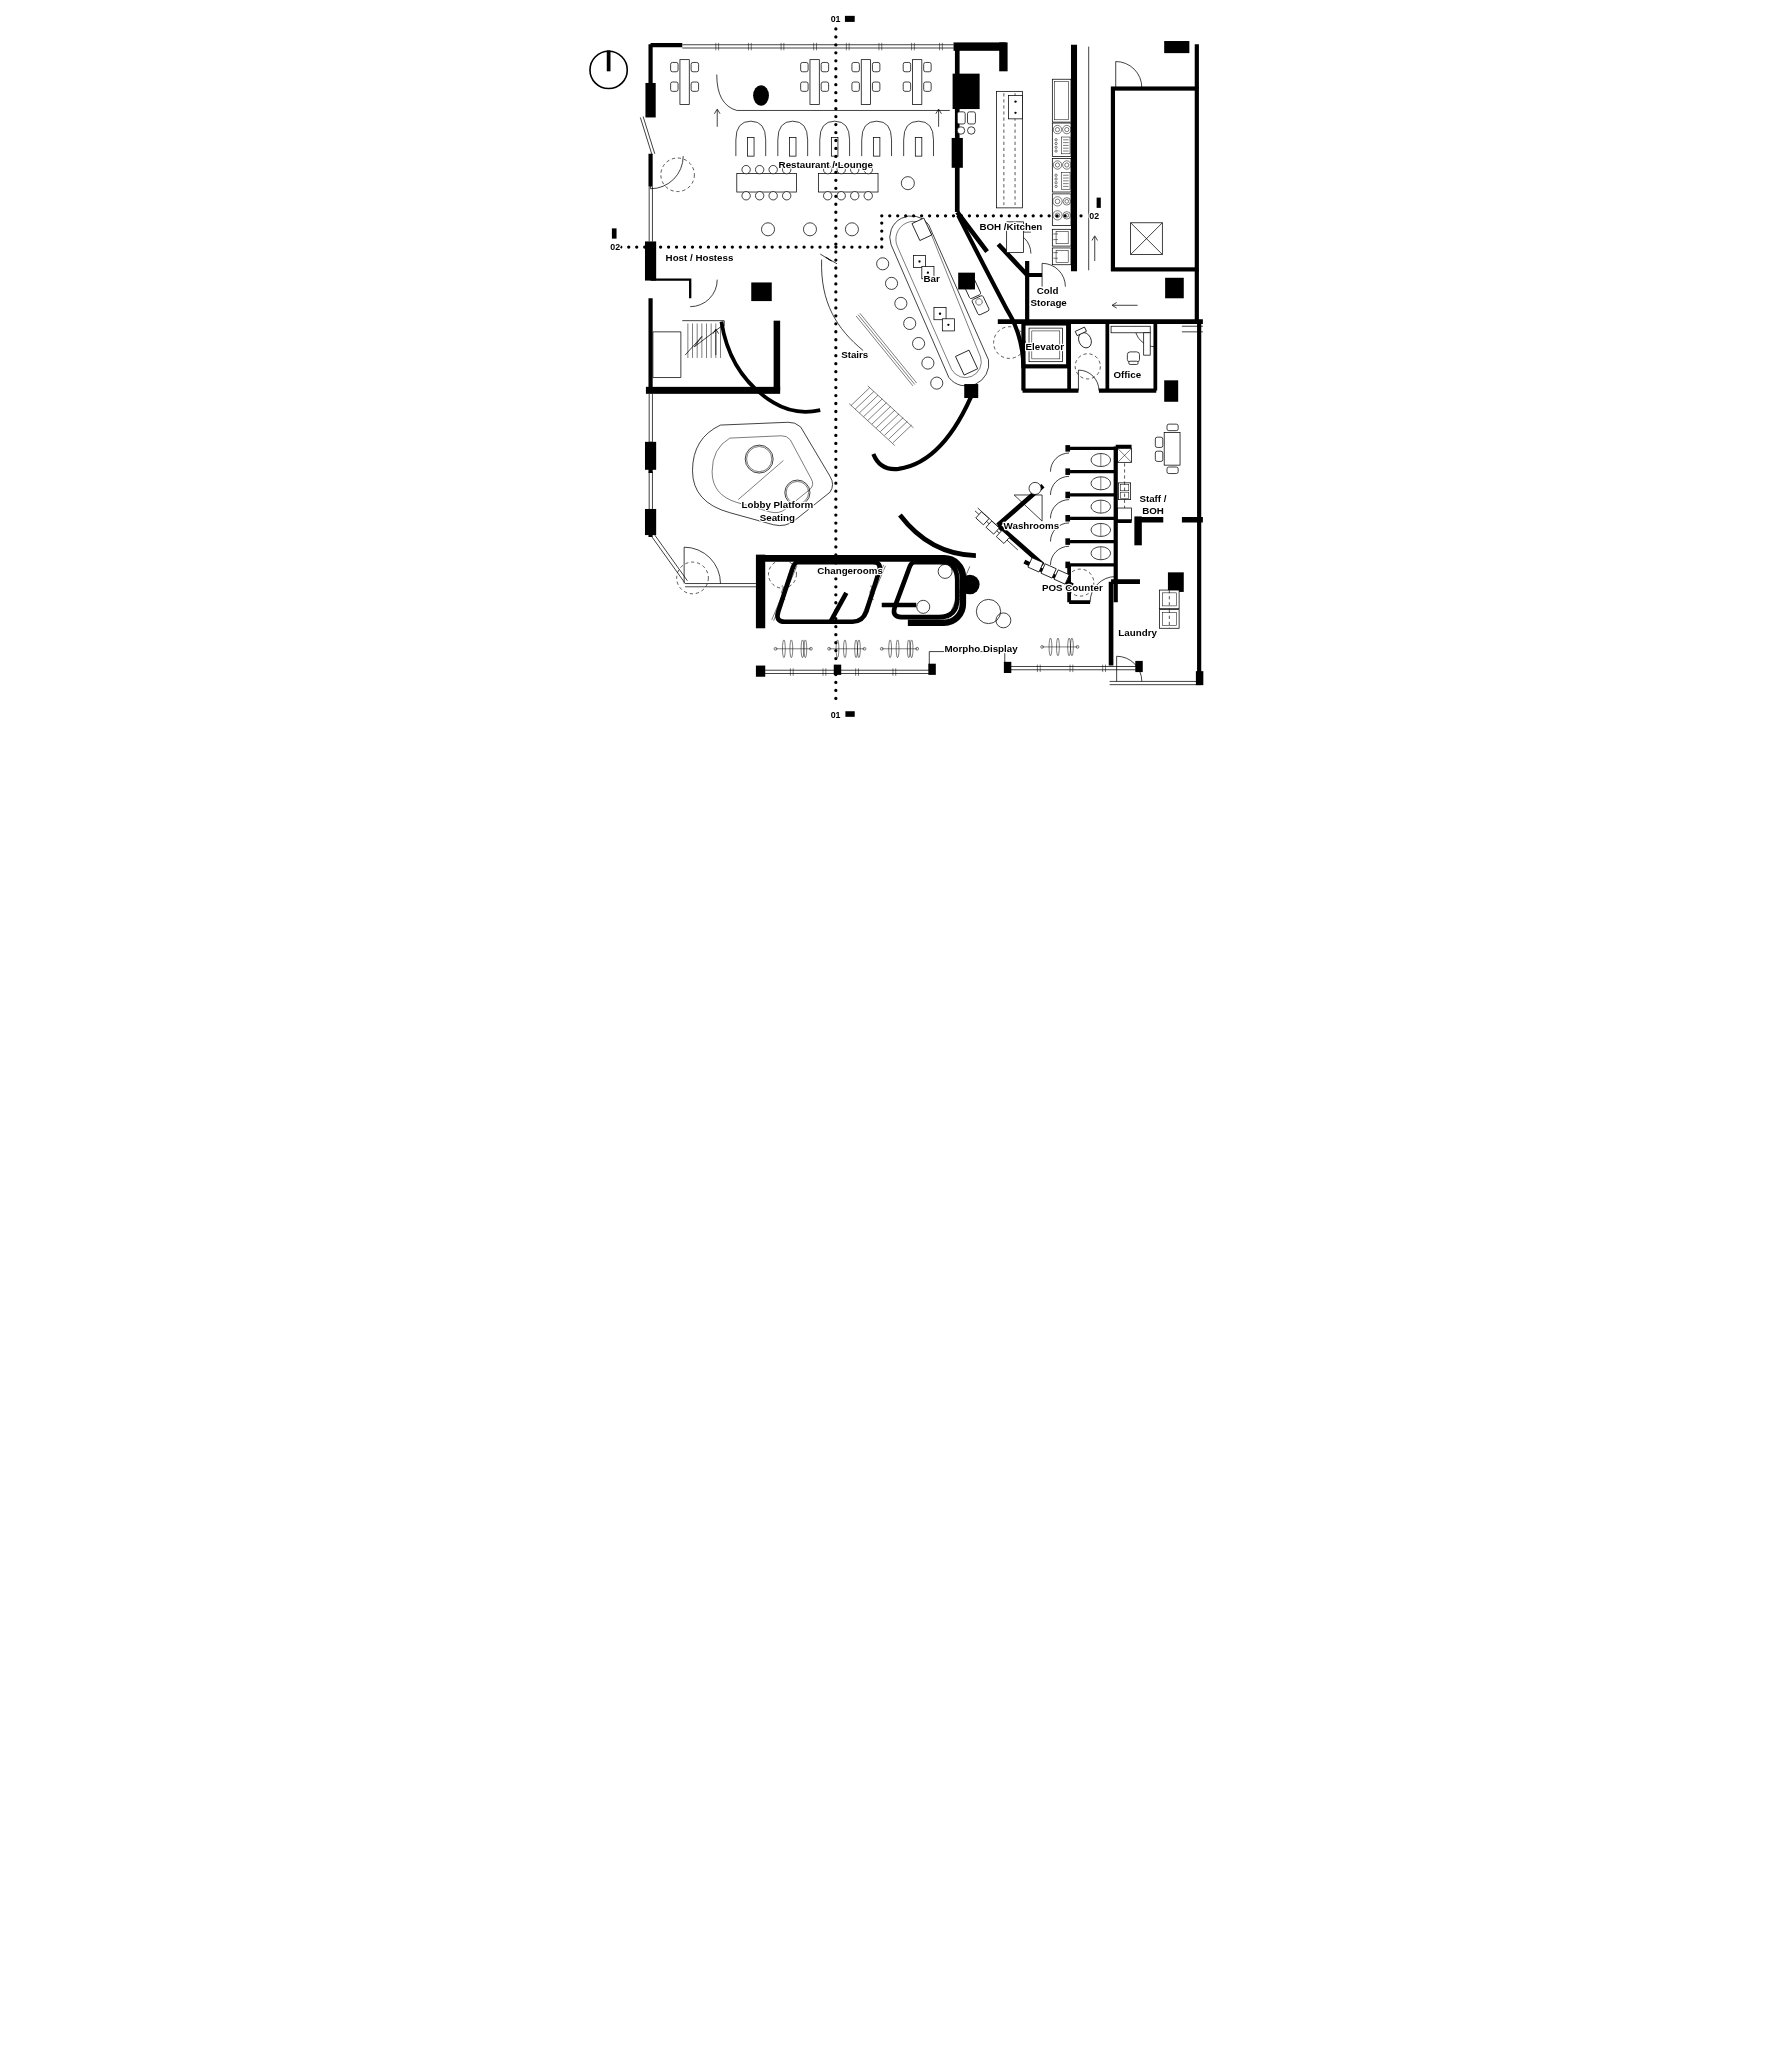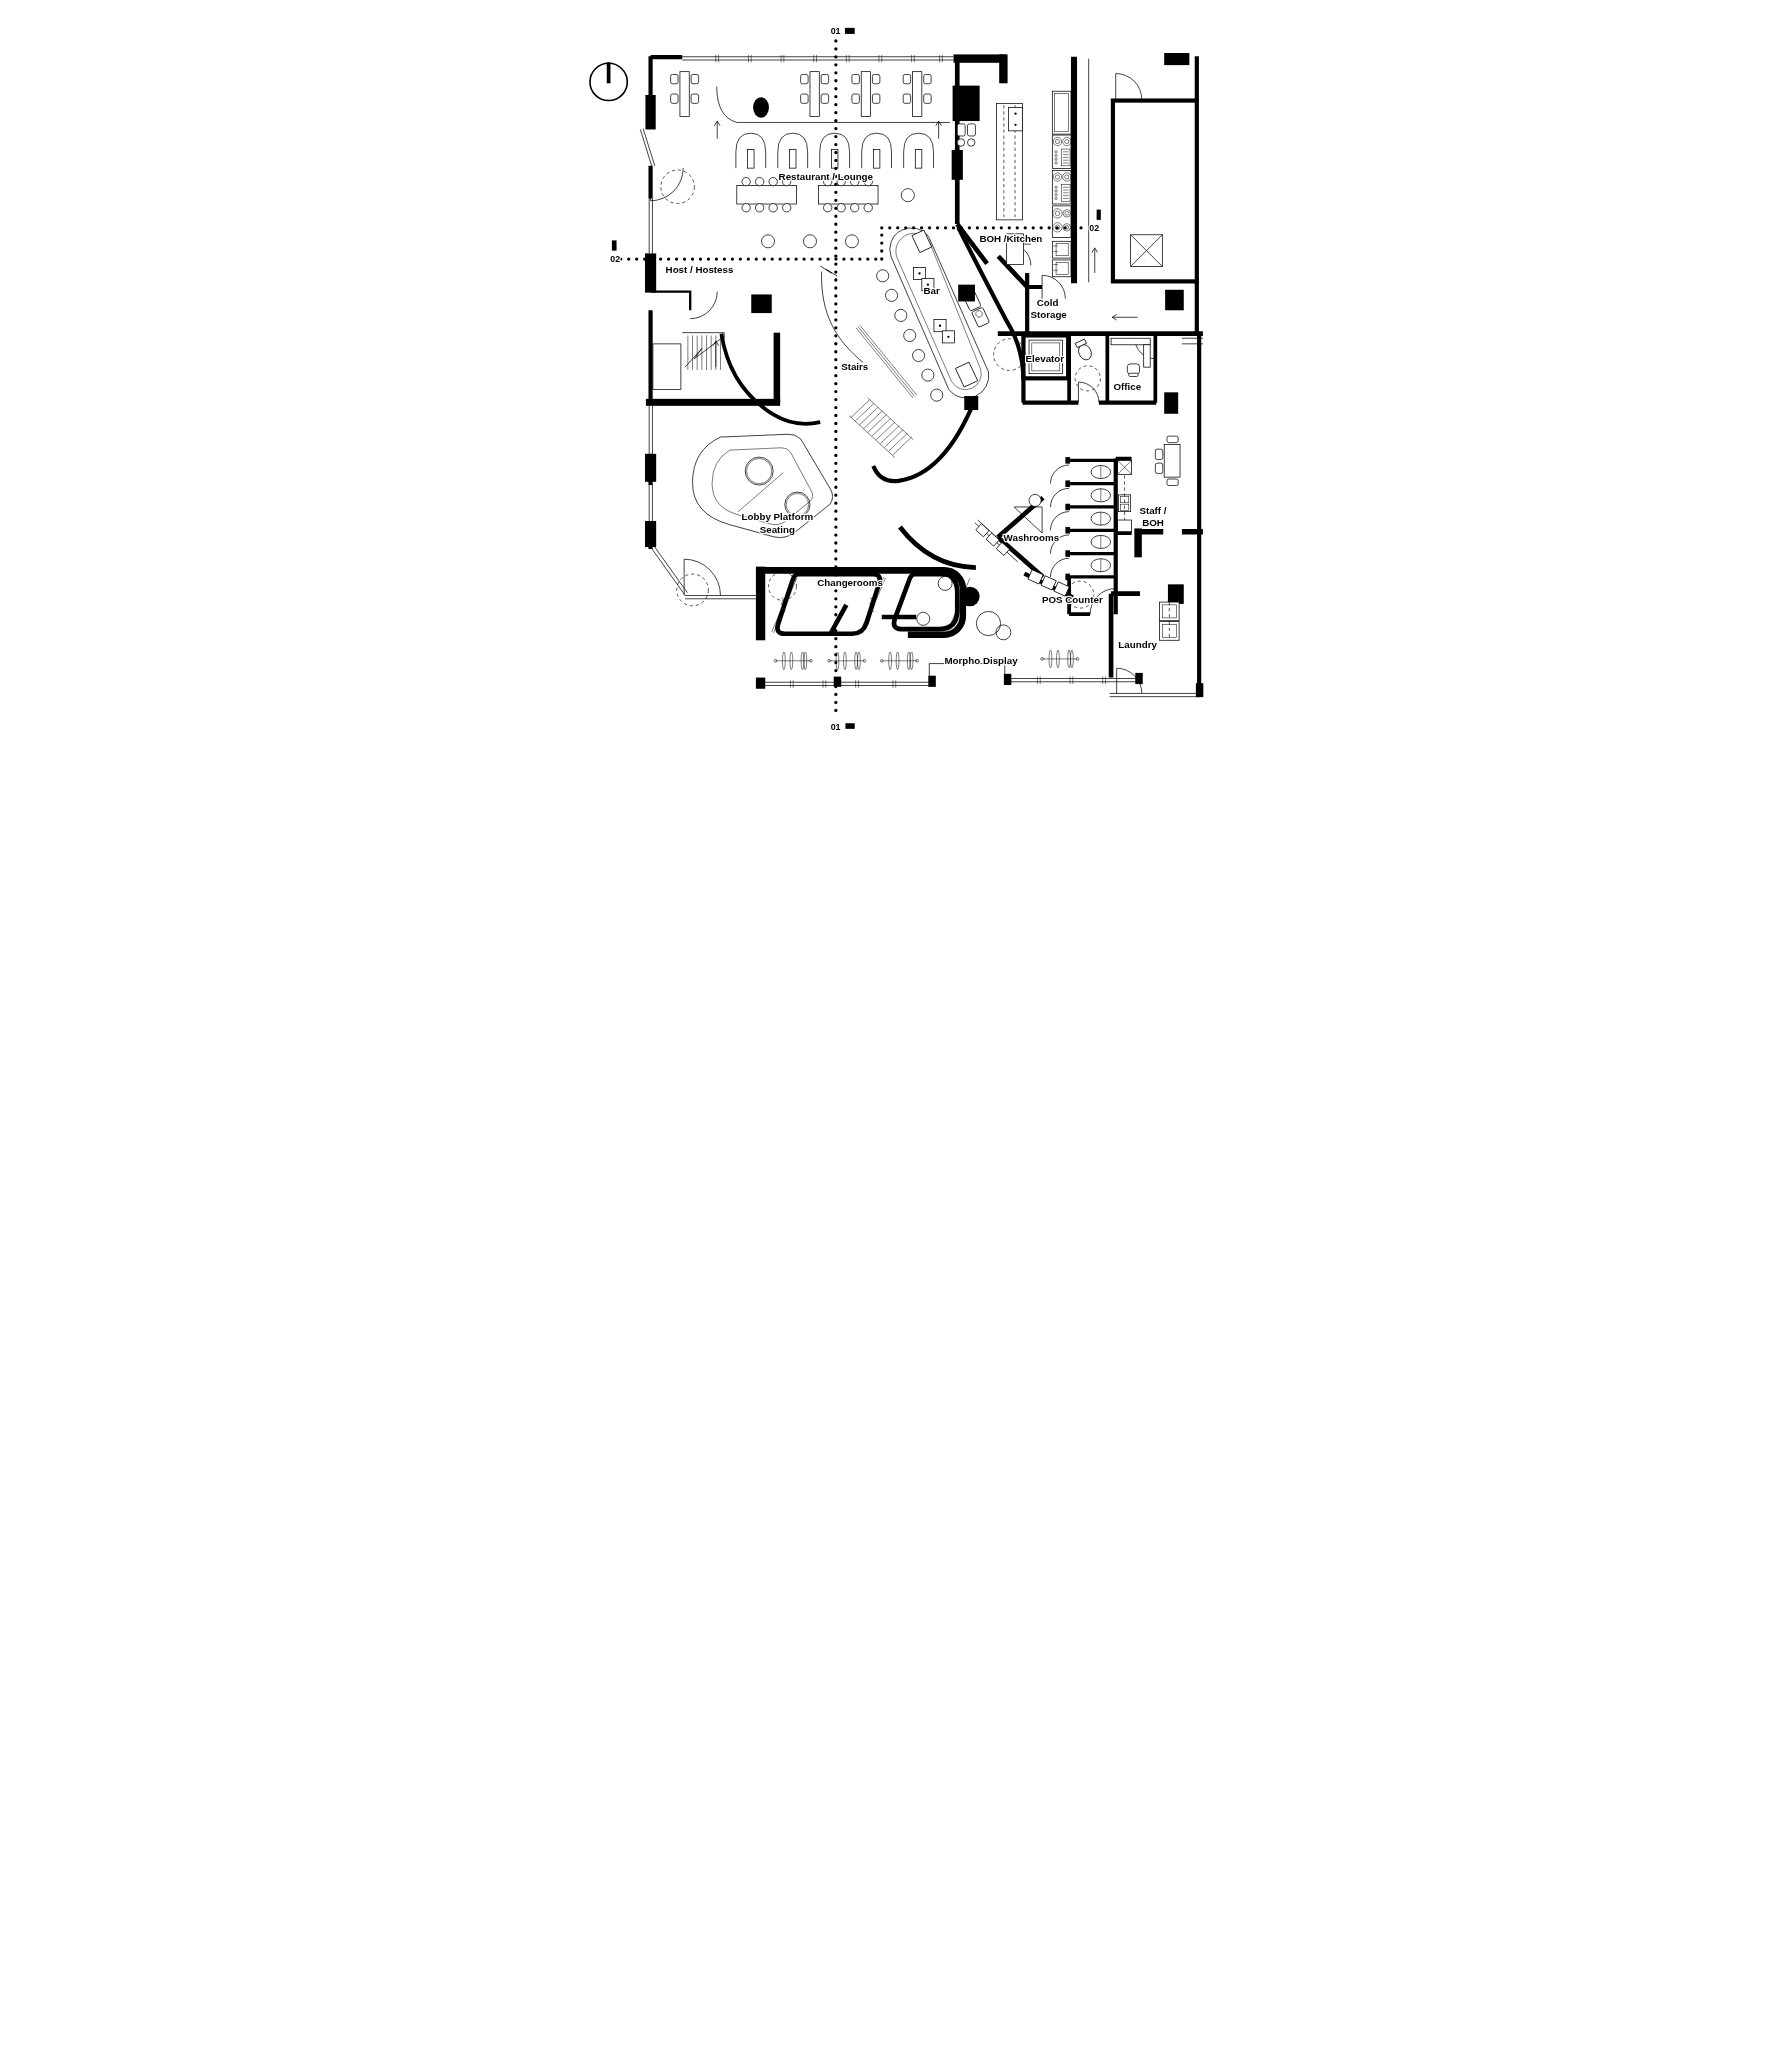--- a/index.html
+++ b/index.html
@@ -1,16 +1,16 @@
 <!DOCTYPE html>
 <html style="font-size:7.5px"><head>
 <meta charset="utf-8">
 <style>
   html,body{margin:0;padding:0;background:#ffffff;}
-  .plan-wrap{width:100%;max-width:639px;margin:12px auto;background:#fff;}
+  .plan-wrap{width:100%;max-width:639px;margin:0 auto;background:#fff;}
   svg{display:block;width:100%;height:auto;background:#fff;}
   .w{stroke:#000;fill:none;}               
   .thin{stroke:#000;stroke-width:1.6;fill:none;}
   .thin2{stroke:#000;stroke-width:1.1;fill:none;}
   .blk{fill:#000;stroke:none;}
   .dots{stroke:#000;stroke-width:7;fill:none;stroke-dasharray:0.1 17;stroke-linecap:round;}
   .dash{stroke:#000;stroke-width:1.4;fill:none;stroke-dasharray:7 6;}
   .furn{stroke:#000;stroke-width:1.6;fill:#fff;}
   text{font-family:"Liberation Sans","DejaVu Sans",sans-serif;font-weight:bold;fill:#000;
        paint-order:stroke;stroke:#ffffff;stroke-width:5px;stroke-linejoin:round;}

